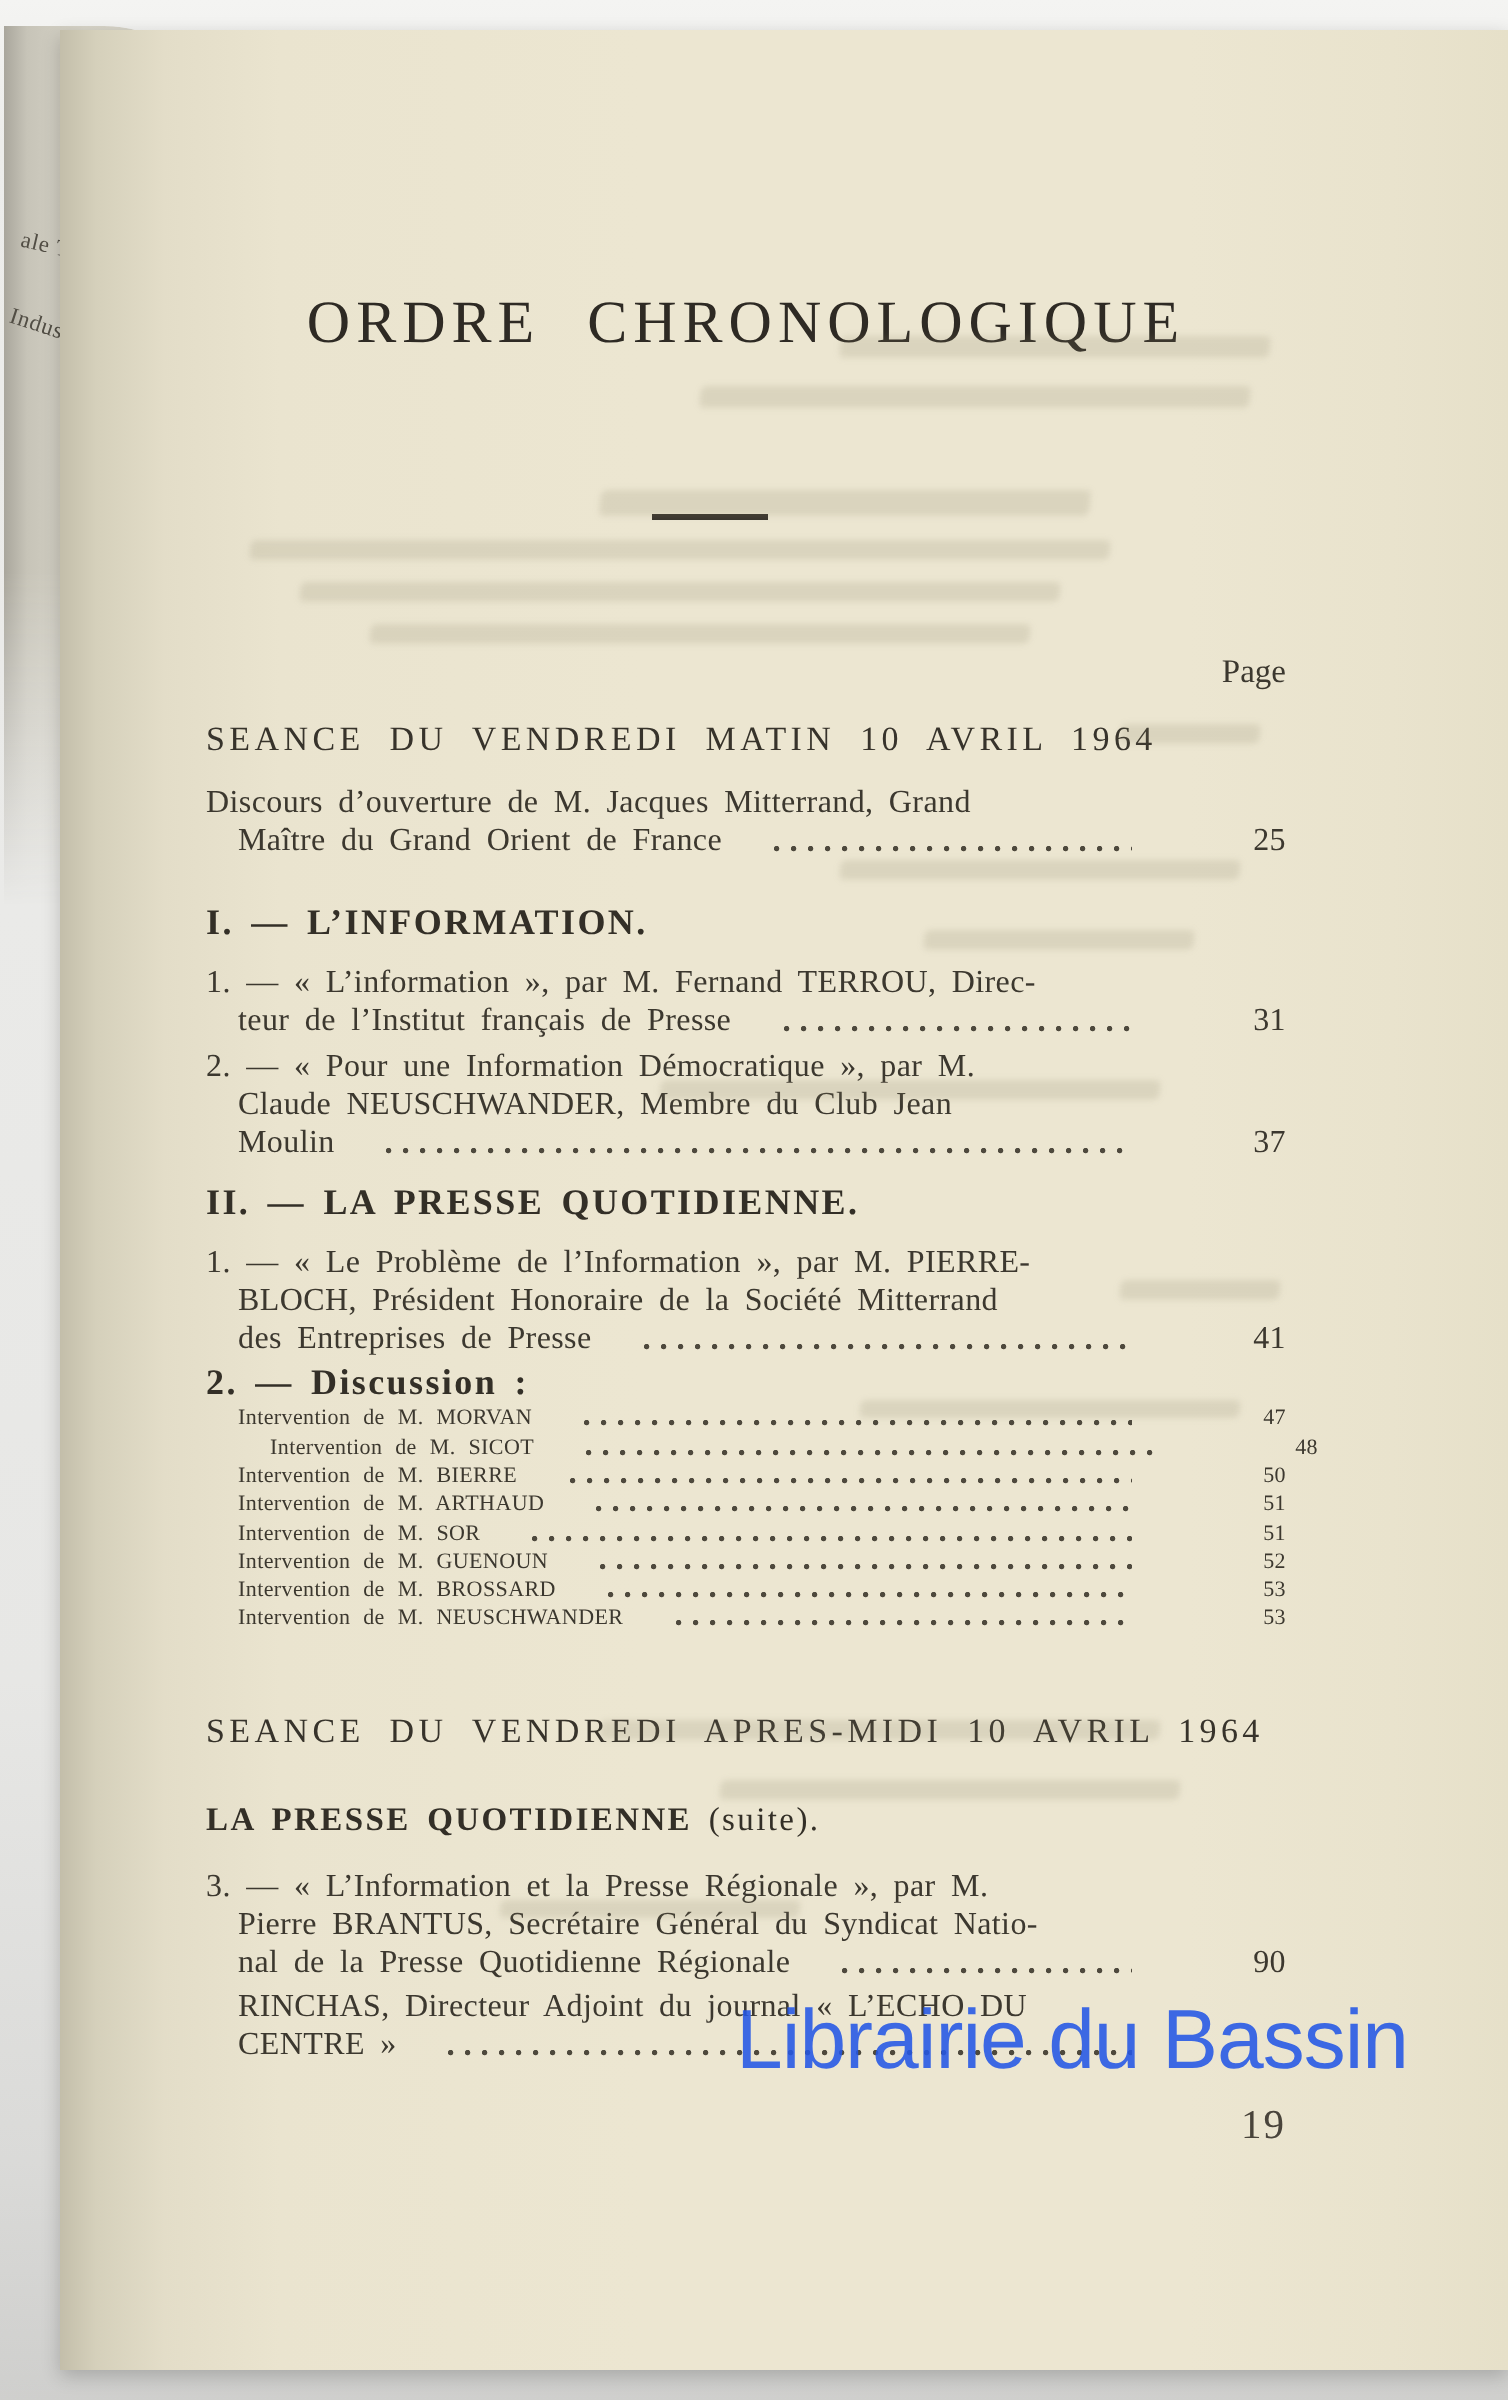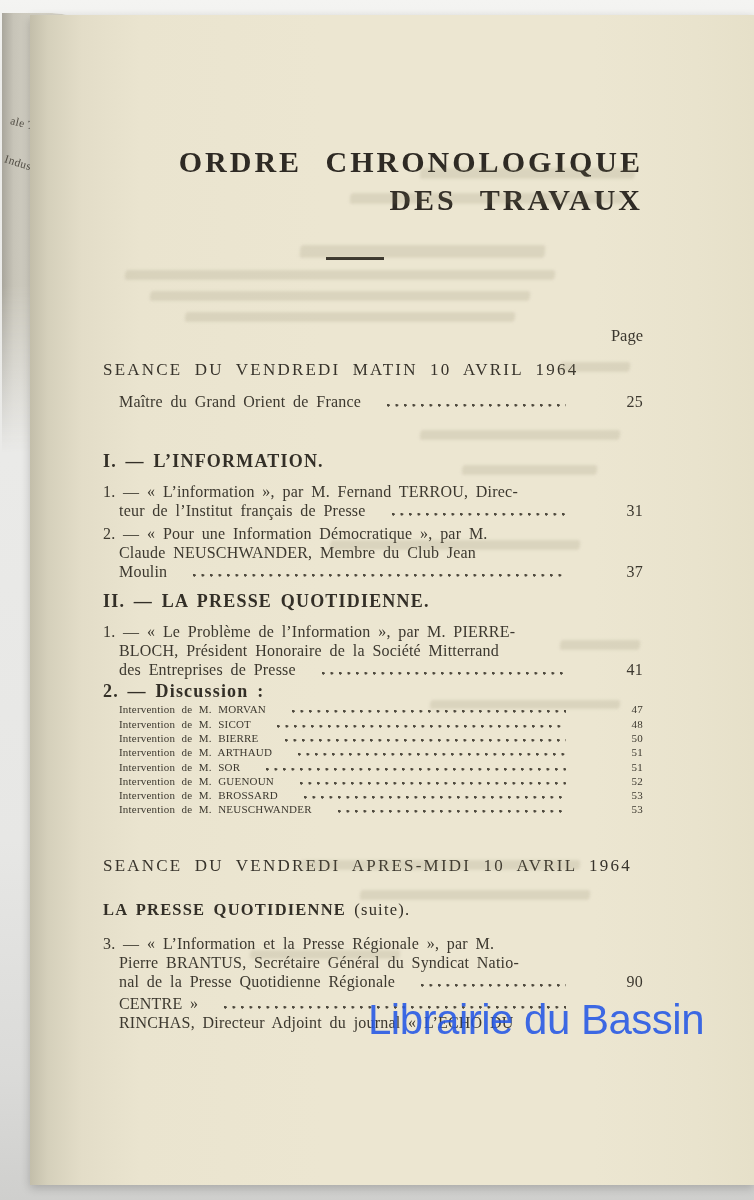--- a/index.html
+++ b/index.html
@@ -14,22 +14,22 @@
             mask-image:linear-gradient(180deg,#000 62%,rgba(0,0,0,0) 100%);}
   .spine-frag{position:absolute;font-size:11.5px;color:#524e45;letter-spacing:.4px;white-space:nowrap;}
   .frag1{left:8px;top:106px;transform:rotate(13deg);}
   .frag2{left:2px;top:146px;transform:rotate(18deg);}
   
   .page{position:absolute;left:30px;top:15px;width:724px;height:1170px;
     background:linear-gradient(90deg,#c3beaa 0px,#d5d0bb 18px,#e3ddc8 52px,#eae4cf 110px,#ece6d1 40%,#ece6d1 78%,#e9e3cd 92%,#e6e0c9 100%);
     box-shadow:0 3px 9px rgba(0,0,0,.20);}
   .ghost{position:absolute;background:rgba(128,124,95,.17);filter:blur(1.6px);
     border-radius:3px;transform:skewX(-6deg);}
-  .title{position:absolute;left:73px;width:540px;top:128px;text-align:right;
-    font-weight:bold;font-size:30px;line-height:38px;color:#2e2a24;
+  .title{position:absolute;left:73px;width:540px;top:128px;text-align:center;
+    font-weight:normal;font-size:30px;line-height:38px;color:#2e2a24;
     letter-spacing:3px;word-spacing:13px;}
   .rule{position:absolute;left:296px;top:242px;width:58px;height:2.5px;background:#39352d;}
   .pg-header{position:absolute;left:73px;width:540px;top:311px;text-align:right;
     font-size:16.5px;color:#3c382f;}
   .blk{position:absolute;left:73px;width:540px;color:#3c382f;font-size:16px;
     line-height:19px;word-spacing:3.5px;letter-spacing:.2px;}
   .session{font-size:17px;letter-spacing:2.2px;word-spacing:6px;color:#37332b;}
   .section,.subhead{font-weight:bold;font-size:18px;letter-spacing:1.2px;word-spacing:3px;color:#332f27;}
   .section_mixed{font-size:16.5px;letter-spacing:1.2px;word-spacing:3px;color:#332f27;font-family:Liberation Serif, serif;}
   .section_mixed .bold{font-weight:bold;}
@@ -54,30 +54,30 @@
 
   <div class="prev-page">
     <span class="spine-frag frag1">ale Typo</span>
     <span class="spine-frag frag2">Industrie</span>
   </div>
 
   <div class="page">
 
     <div class="title">
       <div>ORDRE CHRONOLOGIQUE</div>
-      <div>DES TRAVAUX</div>
     </div>
 
     <div class="rule"></div>
 
     <div class="pg-header">Page</div>
 
     <div>
         <div class="blk session" style="top: 345px;">SEANCE DU VENDREDI MATIN 10 AVRIL 1964</div>
         <div class="blk entry" style="top: 377px;">
+          <div class="line">Discours d’ouverture de M. Jacques Mitterrand, Grand</div>
           <div class="line cont dotrow">
             <span class="lt">Maître du Grand Orient de France</span>
             <span class="leader"></span>
             <span class="pg">25</span>
           </div>
         </div>
         <div class="blk section" style="top: 437px;">I. — L’INFORMATION.</div>
         <div class="blk entry" style="top: 467px;">
           <div class="line">1. — « L’information », par M. Fernand TERROU, Direc-</div>
           <div class="line cont dotrow">
@@ -104,21 +104,21 @@
             <span class="leader"></span>
             <span class="pg">41</span>
           </div>
         </div>
         <div class="blk subhead" style="top: 667px;">2. — Discussion :</div>
         <div class="blk intervention dotrow" style="top: 687px;">
           <span class="lt">Intervention de M. MORVAN</span>
           <span class="leader"></span>
           <span class="pg">47</span>
         </div>
-        <div class="blk intervention dotrow" style="top: 702px;">
+        <div class="blk intervention dotrow" style="top: 702px; margin-left: 16px;">
           <span class="lt">Intervention de M. SICOT</span>
           <span class="leader"></span>
           <span class="pg">48</span>
         </div>
         <div class="blk intervention dotrow" style="top: 716px;">
           <span class="lt">Intervention de M. BIERRE</span>
           <span class="leader"></span>
           <span class="pg">50</span>
         </div>
         <div class="blk intervention dotrow" style="top: 730px;">
@@ -151,31 +151,32 @@
         <div class="blk entry" style="top: 919px;">
           <div class="line">3. — « L’Information et la Presse Régionale », par M.</div>
           <div class="line cont">Pierre BRANTUS, Secrétaire Général du Syndicat Natio-</div>
           <div class="line cont dotrow">
             <span class="lt">nal de la Presse Quotidienne Régionale</span>
             <span class="leader"></span>
             <span class="pg">90</span>
           </div>
         </div>
         <div class="blk entry" style="top: 979px;">
+          <div class="line cont">RINCHAS, Directeur Adjoint du journal « L’ECHO DU</div>
           <div class="line cont dotrow">
             <span class="lt">CENTRE »</span>
             <span class="leader"></span>
             <span class="pg"></span>
           </div>
-          <div class="line cont">RINCHAS, Directeur Adjoint du journal « L’ECHO DU</div>
         </div>
       </div>
 
     <div class="watermark" style="color: rgb(36, 87, 230);">Librairie du Bassin</div>
 
+    <div class="folio">19</div>
 
   <div class="ghost" style="left: 390px; top: 153px; width: 215px; height: 11px;"></div>
       <div class="ghost" style="left: 320px; top: 178px; width: 275px; height: 11px;"></div>
       <div class="ghost" style="left: 270px; top: 230px; width: 245px; height: 13px;"></div>
       <div class="ghost" style="left: 95px; top: 255px; width: 430px; height: 10px;"></div>
       <div class="ghost" style="left: 120px; top: 276px; width: 380px; height: 10px;"></div>
       <div class="ghost" style="left: 155px; top: 297px; width: 330px; height: 10px;"></div>
       <div class="ghost" style="left: 530px; top: 347px; width: 70px; height: 10px;"></div>
       <div class="ghost" style="left: 390px; top: 415px; width: 200px; height: 10px;"></div>
       <div class="ghost" style="left: 432px; top: 450px; width: 135px; height: 10px;"></div>

